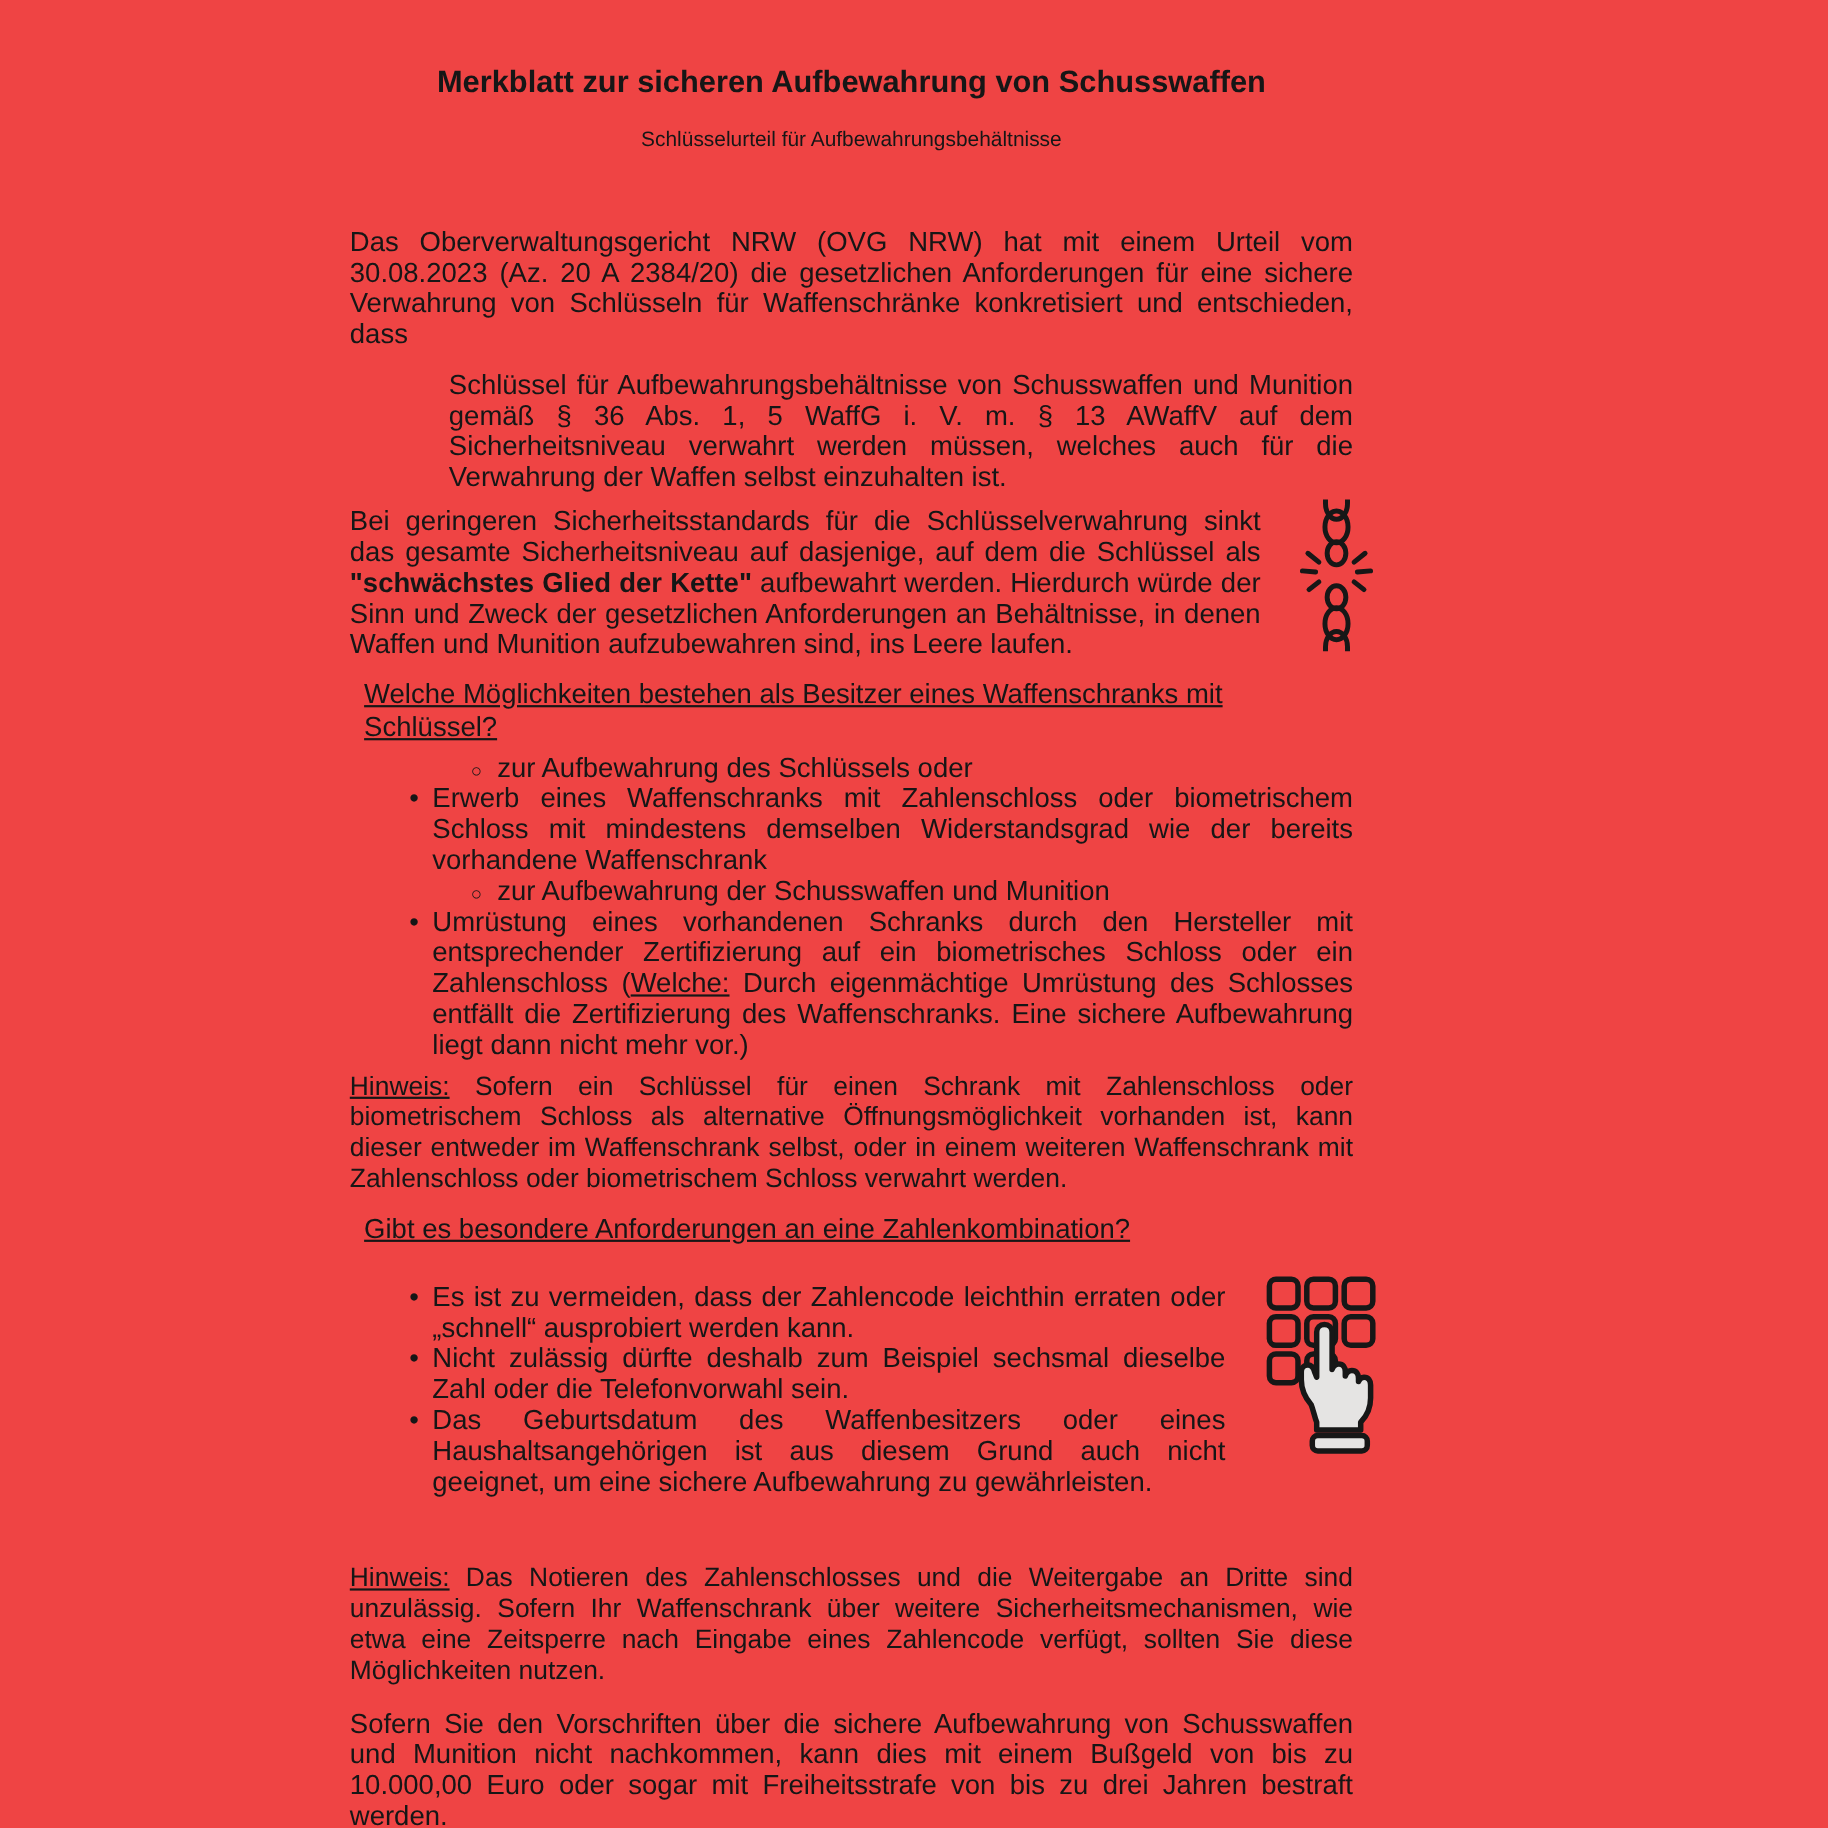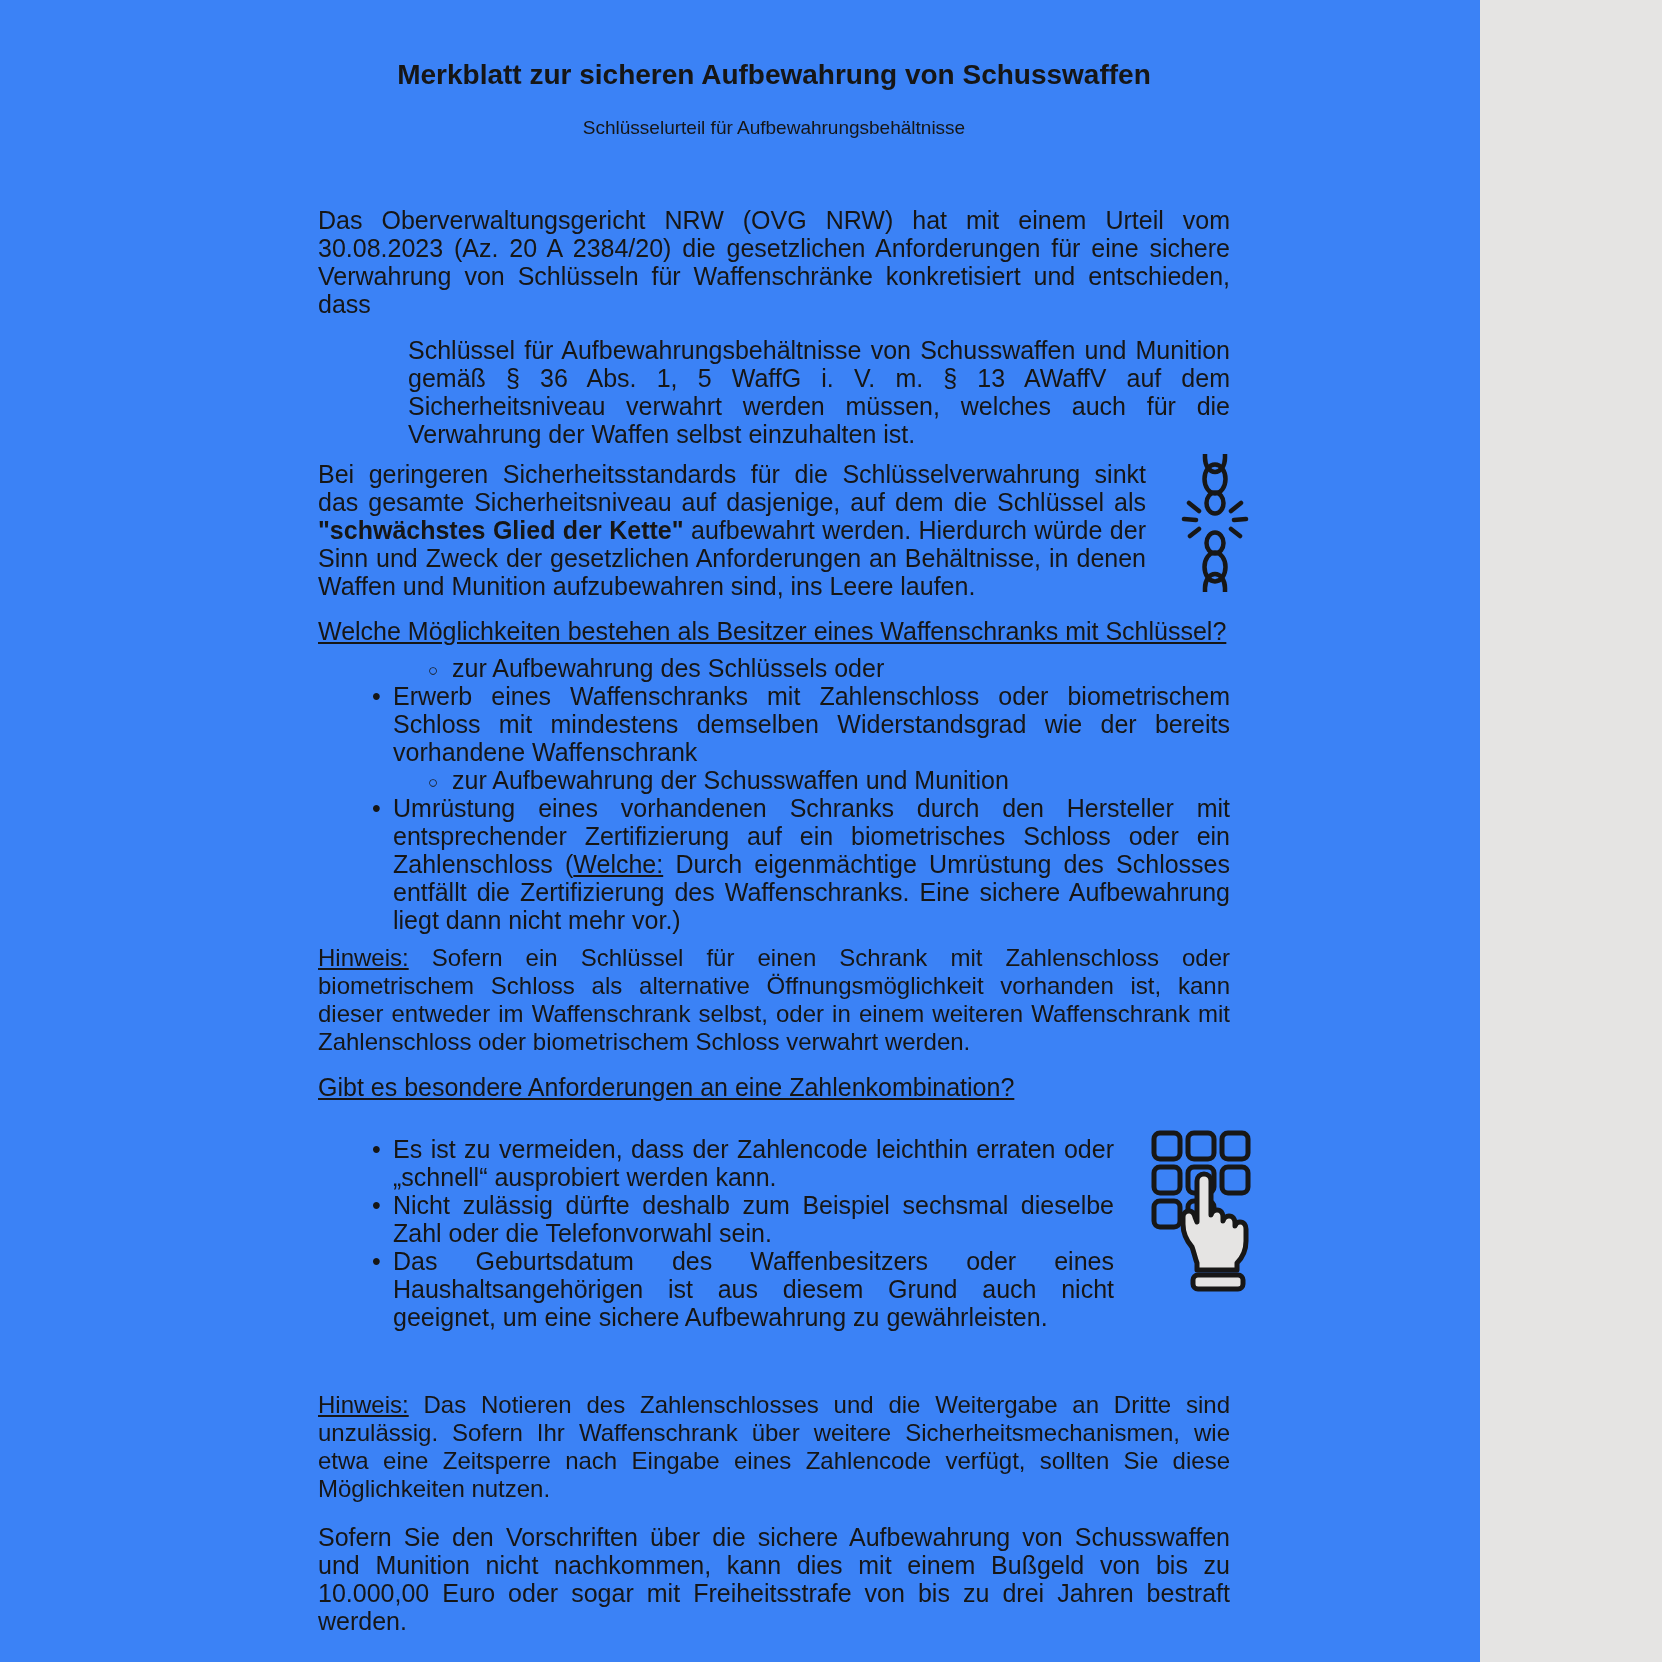--- a/index.html
+++ b/index.html
@@ -1,19 +1,19 @@
 <!DOCTYPE html>
 <html lang="de"><head>
 <meta charset="utf-8">
 <style>
   html,body{margin:0;padding:0;background:#e5e4e3;}
   .page{
     position:relative;
-    width:1480px;height:1662px;
-    background:#3b82f6;
+    width:1662px;height:1662px;
+    background:#ef4444;
     overflow:hidden;
     font-family:"Liberation Sans","DejaVu Sans",sans-serif;
     color:#161616;
   }
   .content{position:absolute;left:318px;top:0;width:912px;}
   .title{
     margin:58px 0 20px;
     font-size:28px;line-height:34px;
     font-weight:bold;text-align:center;
   }
@@ -27,21 +27,21 @@
     text-align:justify;margin:0 0 18px;
   }
   .ruling{
     font-weight:normal;
     margin:0 0 12px 90px;
   }
   .weakest{margin-bottom:16px;}
   .section-heading{
     font-size:25px;line-height:30px;font-weight:normal;
     text-decoration:underline;
-    margin:0;
+    margin:13px;
   }
   .h1{margin-bottom:8px;}
   .h2{margin-bottom:6px;}
   .bullets{margin:0;}
   .ul1{margin-bottom:10px;}
   .section2-block{margin-bottom:60px;margin-top:33px;}
   .li{
     position:relative;
     padding-left:75px;
     font-size:25px;line-height:28px;

